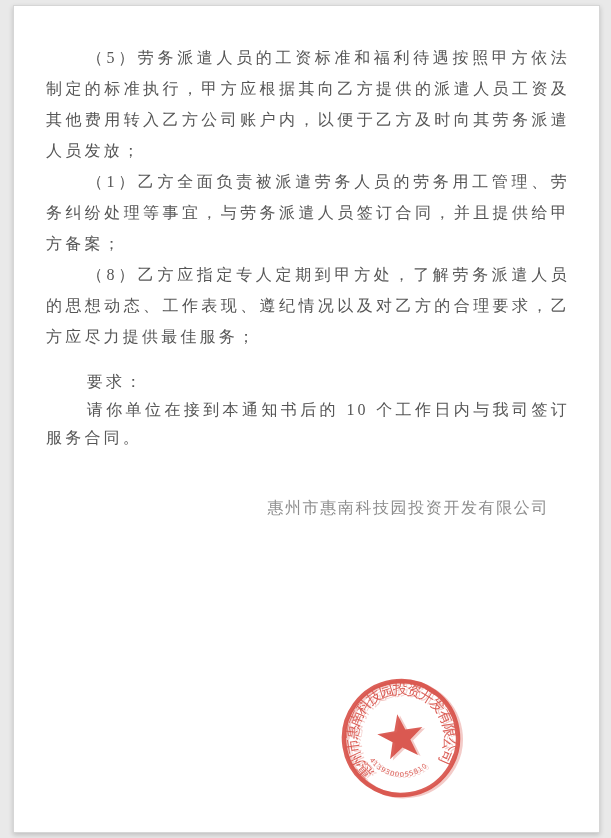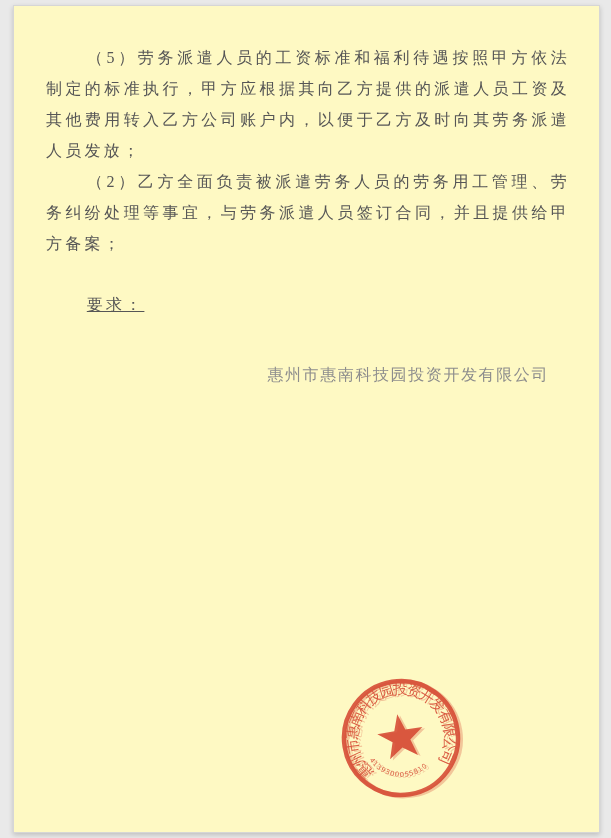--- a/index.html
+++ b/index.html
@@ -3,30 +3,30 @@
 <meta charset="utf-8">
 <style>
   html,body{margin:0;padding:0;}
   body{
     width:611px;height:838px;position:relative;overflow:hidden;
     background:#e9e9e9;
     font-family:"Liberation Serif","DejaVu Serif",serif;
   }
   .paper{
     position:absolute;left:13px;top:5px;width:585px;height:826px;
-    background:#fef9c3;border:1px solid #d6d6d6;
+    background:#ffffff;border:1px solid #d6d6d6;
     box-shadow:0 2px 5px rgba(0,0,0,0.18);
   }
   .content{
     position:absolute;left:32px;right:29px;top:36px;
     color:#565656;font-size:16px;line-height:31px;
     letter-spacing:3.2px;text-align:justify;
   }
   .content p{margin:0;text-indent:2.55em;}
-  .lower{margin-top:32px;line-height:28px;text-decoration:underline;}
+  .lower{margin-top:16px;line-height:28px;}
   .lower p{margin:0;text-indent:2.55em;}
   .closing{margin-top:2px;}
   .signature{
     margin-top:40px;margin-right:21px;text-align:right;
   }
   .signature .sig-inner{display:inline-block;text-align:center;}
   .sig-company{
     font-size:16px;letter-spacing:1.6px;color:#8d8d8d;text-indent:0;
     white-space:nowrap;
   }
@@ -37,24 +37,26 @@
   }
   .seal svg{width:100%;height:100%;}
 </style>
 </head>
 <body>
 
 <div class="paper">
 
   <div class="content">
     <p>（5）劳务派遣人员的工资标准和福利待遇按照甲方依法制定的标准执行，甲方应根据其向乙方提供的派遣人员工资及其他费用转入乙方公司账户内，以便于乙方及时向其劳务派遣人员发放；</p>
-    <p>（2）乙方全面负责被派遣劳务人员的劳务用工管理、劳务纠纷处理等事宜，与劳务派遣人员签订合同，并且提供给甲方备案；</p>
+    <p>（1）乙方全面负责被派遣劳务人员的劳务用工管理、劳务纠纷处理等事宜，与劳务派遣人员签订合同，并且提供给甲方备案；</p>
+    <p>（8）乙方应指定专人定期到甲方处，了解劳务派遣人员的思想动态、工作表现、遵纪情况以及对乙方的合理要求，乙方应尽力提供最佳服务；</p>
 
     <div class="lower">
       <p>要求：</p>
+      <p>请你单位在接到本通知书后的 10 个工作日内与我司签订服务合同。</p>
     </div>
 
     <div class="signature">
       <div class="sig-inner">
         <div class="sig-company">惠州市惠南科技园投资开发有限公司</div>
         
       </div>
     </div>
   </div>
 

